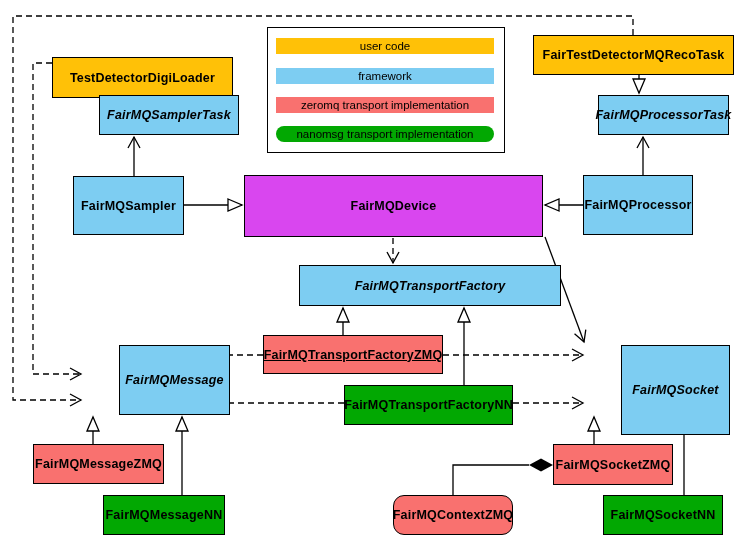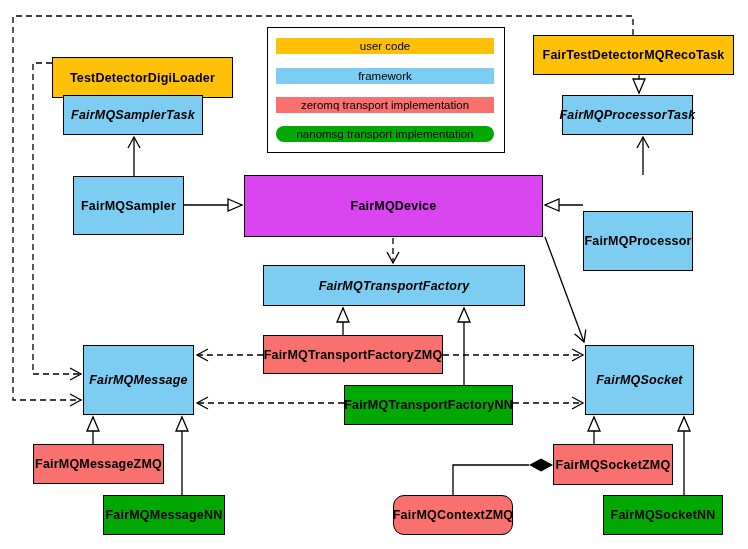--- a/index.html
+++ b/index.html
@@ -6,21 +6,21 @@
   #canvas{
     position:relative;width:748px;height:549px;background:#ffffff;overflow:hidden;
     font-family:"Liberation Sans",sans-serif;
   }
   #edges{position:absolute;left:0;top:0;width:748px;height:549px;}
   .node{
     position:absolute;box-sizing:border-box;border:1px solid #000;
     display:flex;align-items:center;justify-content:center;text-align:center;
     font-size:12.5px;font-weight:bold;color:#000;letter-spacing:.2px;white-space:nowrap;
   }
-  .node.abstract{font-style:italic;}
+  .node.abstract{font-style:italic;margin-left:36px;}
   #legend{
     position:absolute;left:267px;top:27px;width:238px;height:126px;box-sizing:border-box;
     background:#fff;border:1.5px solid #000;
   }
   .legend-bar{
     position:absolute;left:8px;width:218px;height:16px;
     display:flex;align-items:center;justify-content:center;
     font-size:11.5px;color:#000;white-space:nowrap;
   }
 </style>
@@ -83,31 +83,31 @@
   <div class="node abstract" style="left: 63px; top: 95px; width: 140px; height: 40px; background-color: rgb(125, 205, 242);">FairMQSamplerTask</div>
 
   <div class="node" style="left: 73px; top: 176px; width: 111px; height: 59px; background-color: rgb(125, 205, 242);">FairMQSampler</div>
 
   <div class="node" style="left: 244px; top: 175px; width: 299px; height: 62px; background-color: #d946ef;">FairMQDevice</div>
 
   <div class="node" style="left: 533px; top: 35px; width: 201px; height: 40px; background-color: rgb(255, 193, 7);">FairTestDetectorMQRecoTask</div>
 
   <div class="node abstract" style="left: 562px; top: 95px; width: 131px; height: 40px; background-color: rgb(125, 205, 242);">FairMQProcessorTask</div>
 
-  <div class="node" style="left: 583px; top: 175px; width: 110px; height: 60px; background-color: rgb(125, 205, 242); margin-top: 36px;">FairMQProcessor</div>
+  <div class="node" style="left: 583px; top: 175px; width: 110px; height: 60px; background-color: rgb(125, 205, 242);">FairMQProcessor</div>
 
   <div class="node abstract" style="left: 263px; top: 265px; width: 262px; height: 41px; background-color: rgb(125, 205, 242);">FairMQTransportFactory</div>
 
-  <div class="node" style="left: 263px; top: 335px; width: 180px; height: 39px; background-color: rgb(249, 113, 111);">FairMQTransportFactoryZMQ</div>
+  <div class="node" style="left: 263px; top: 335px; width: 180px; height: 39px; background-color: rgb(249, 113, 111); text-decoration: underline;">FairMQTransportFactoryZMQ</div>
 
   <div class="node" style="left: 344px; top: 385px; width: 169px; height: 40px; background-color: rgb(2, 168, 2);">FairMQTransportFactoryNN</div>
 
   <div class="node abstract" style="left: 83px; top: 345px; width: 111px; height: 70px; background-color: rgb(125, 205, 242);">FairMQMessage</div>
 
-  <div class="node abstract" style="left: 585px; top: 345px; width: 109px; height: 70px; background-color: rgb(125, 205, 242);">FairMQSocket</div>
+  <div class="node abstract" style="left: 585px; top: 345px; width: 109px; height: 90px; background-color: rgb(125, 205, 242);">FairMQSocket</div>
 
   <div class="node" style="left: 33px; top: 444px; width: 131px; height: 40px; background-color: rgb(249, 113, 111);">FairMQMessageZMQ</div>
 
   <div class="node" style="left: 103px; top: 495px; width: 122px; height: 40px; background-color: rgb(2, 168, 2);">FairMQMessageNN</div>
 
   <div class="node" style="left: 393px; top: 495px; width: 120px; height: 40px; background-color: rgb(249, 113, 111); border-radius: 11px;">FairMQContextZMQ</div>
 
   <div class="node" style="left: 553px; top: 444px; width: 120px; height: 41px; background-color: rgb(249, 113, 111);">FairMQSocketZMQ</div>
 
   <div class="node" style="left: 603px; top: 495px; width: 120px; height: 40px; background-color: rgb(2, 168, 2);">FairMQSocketNN</div>

